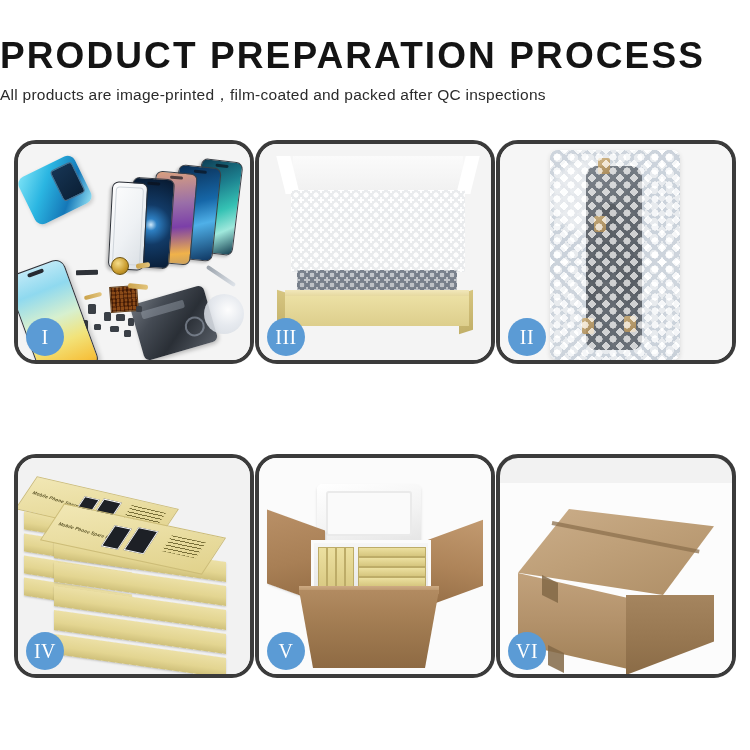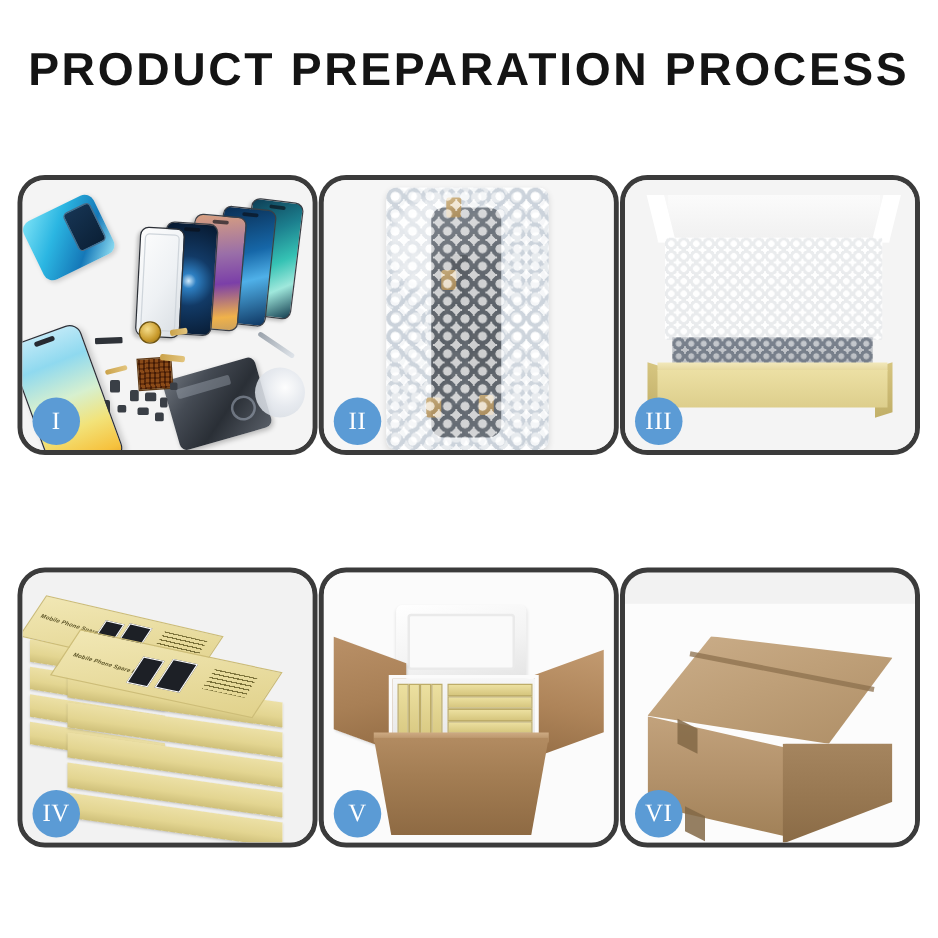--- a/index.html
+++ b/index.html
@@ -20,21 +20,21 @@
     height: 750px;
     background: #ffffff;
   }
 
   
   .header {
     position: absolute;
     left: 0;
     top: 34px;
     width: 750px;
-    text-align: center;
+    text-align: left;
   }
   .title {
     font-size: 37px;
     font-weight: bold;
     letter-spacing: 2.1px;
     line-height: 44px;
     color: #141414;
     white-space: nowrap;
     font-family: "Liberation Sans", sans-serif;
   }
@@ -509,20 +509,21 @@
     background: rgba(131,104,70,0.85);
   }
 </style>
 </head>
 <body>
 
 <div class="page">
 
   <div class="header">
     <div class="title">PRODUCT PREPARATION PROCESS</div>
+    <div class="subtitle">All products are image-printed，film-coated and packed after QC inspections</div>
   </div>
 
   <div class="grid">
 
     <div class="panel">
       <div class="panel-photo ph1">
 
         <div class="p1-blue-back"></div>
 
         <div class="p1-fan">
@@ -563,47 +564,47 @@
         <div class="p1-dot" style="left:118px; top:162px; width:6px; height:6px;"></div>
 
         <div class="p1-tool"></div>
         <div class="p1-tweezer"></div>
 
         <div class="badge">I</div>
       </div>
     </div>
 
     <div class="panel">
+      <div class="panel-photo ph3">
+        <div class="p3-lid"></div>
+        <div class="p3-foam"></div>
+        <div class="p3-bubble"></div>
+        <div class="p3-lflap"></div>
+        <div class="p3-rflap"></div>
+        <div class="p3-rim"></div>
+        <div class="p3-front"></div>
+        <div class="badge">III</div>
+      </div>
+    </div>
+
+    <div class="panel">
       <div class="panel-photo ph2">
         <div class="p2-bag">
           <div class="p2-part"></div>
           <div class="p2-tab" style="left:48px; top:8px;"></div>
           <div class="p2-tab" style="left:44px; top:66px;"></div>
           <div class="p2-tab" style="left:32px; top:168px;"></div>
           <div class="p2-tab" style="left:74px; top:166px;"></div>
           <div class="p2-bubbles"></div>
         </div>
         <div class="badge">II</div>
       </div>
     </div>
 
     <div class="panel">
-      <div class="panel-photo ph3">
-        <div class="p3-lid"></div>
-        <div class="p3-foam"></div>
-        <div class="p3-bubble"></div>
-        <div class="p3-lflap"></div>
-        <div class="p3-rflap"></div>
-        <div class="p3-rim"></div>
-        <div class="p3-front"></div>
-        <div class="badge">III</div>
-      </div>
-    </div>
-
-    <div class="panel">
       <div class="panel-photo ph4">
         <div class="p4-stack">
 
           <div class="p4-box" style="left:0px; top:44px; width:108px; height:18px; transform:skewY(9deg);"></div>
           <div class="p4-box" style="left:0px; top:66px; width:108px; height:18px; transform:skewY(9deg);"></div>
           <div class="p4-box" style="left:0px; top:88px; width:108px; height:18px; transform:skewY(9deg);"></div>
           <div class="p4-box" style="left:0px; top:110px; width:108px; height:18px; transform:skewY(9deg);"></div>
 
           <div class="p4-top" style="left:2px; top:14px; width:140px; height:36px; transform: skewY(13deg) skewX(-30deg);">
             <div class="p4-label" style="left:5px; top:16px; transform: rotate(4deg);">Mobile Phone Spare Parts</div>

